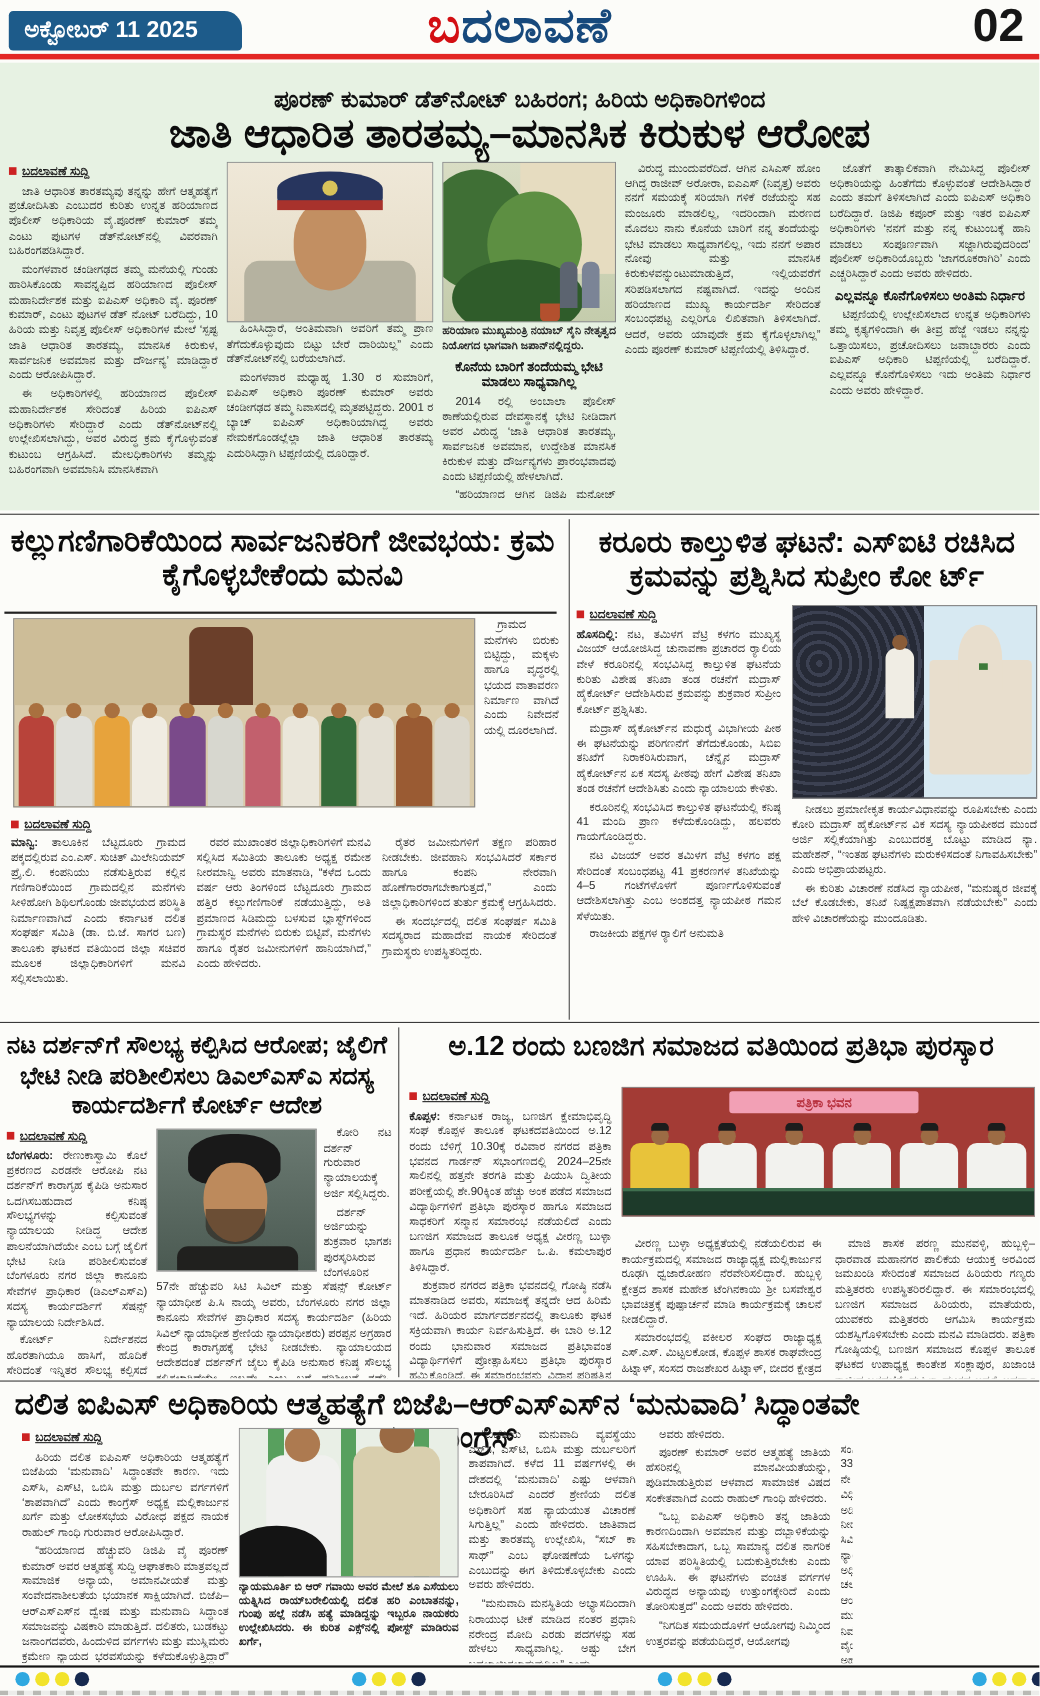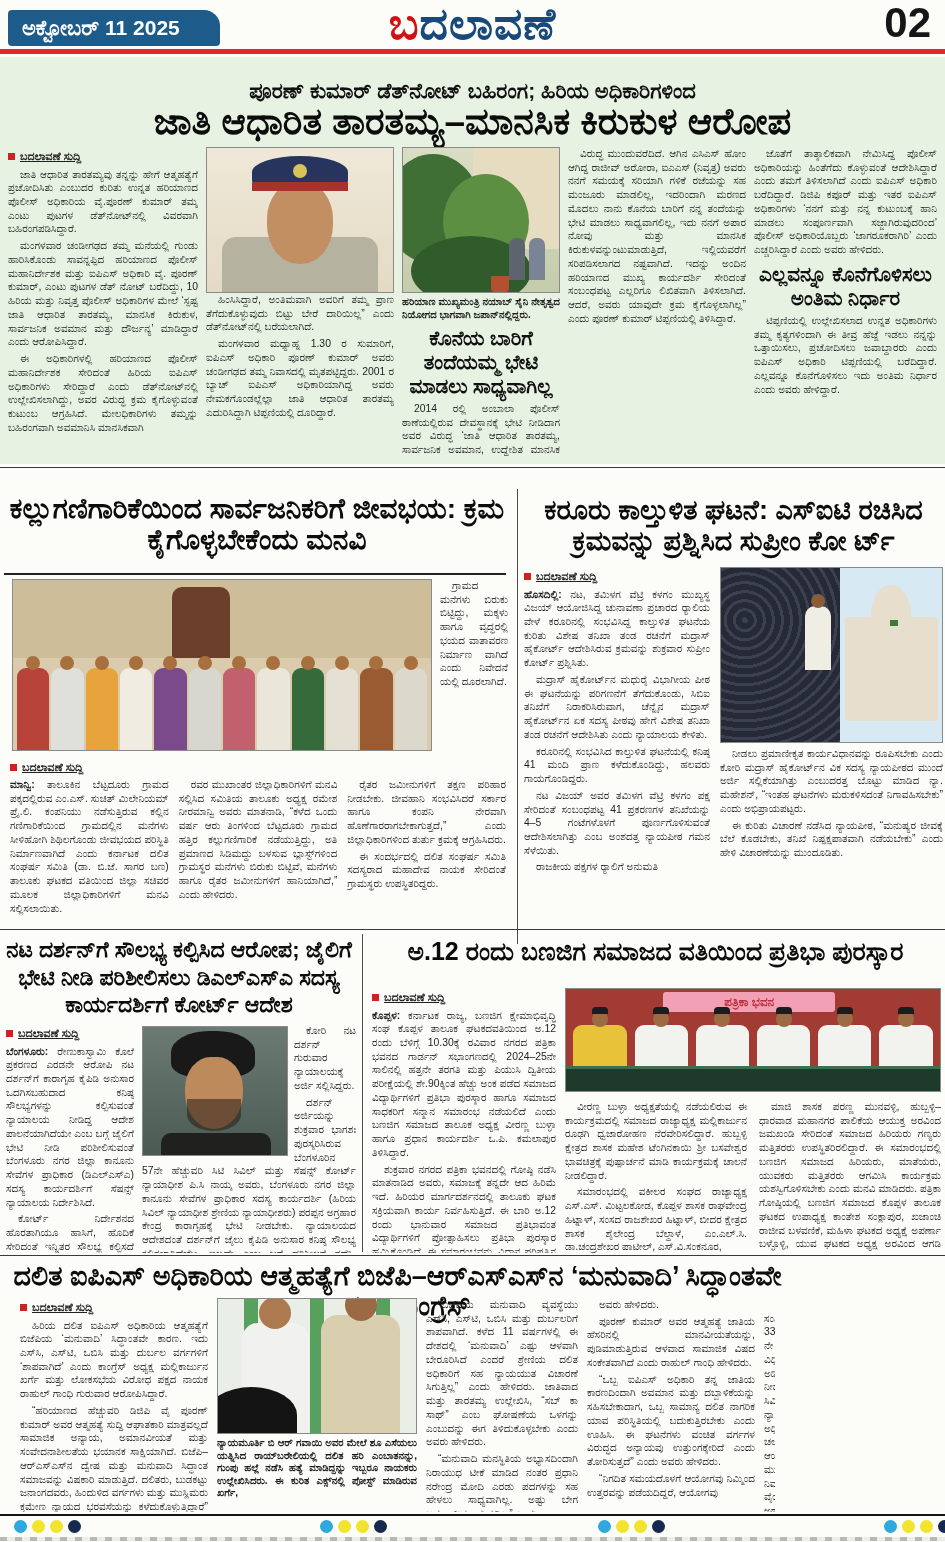--- a/index.html
+++ b/index.html
@@ -14,21 +14,21 @@
   .redrule{position:absolute;left:0;top:49px;width:945px;height:5px;background:#e32724;}
 
   
   .byline{display:inline-block;font-size:11px;font-weight:bold;color:#222;text-decoration:underline;margin:2px 0 4px 0;}
   .byline .sq{display:inline-block;width:7px;height:7px;background:#cc2222;margin-right:5px;text-decoration:none;}
   .bodytext{font-size:10.4px;line-height:1.32;text-align:justify;color:#1e1e1e;}
   .bodytext p{margin:0 0 3px 0;text-indent:12px;}
   .bodytext p.nofirst{text-indent:0;}
   .dateline{font-weight:bold;}
   .caption{font-size:10px;font-weight:bold;line-height:1.25;margin:3px 0;text-align:justify;}
-  .subhead{text-align:center;font-weight:bold;font-size:20px;line-height:1.2;margin:5px 0 4px 0;color:#111;}
+  .subhead{text-align:center;font-weight:bold;font-size:12px;line-height:1.2;margin:5px 0 4px 0;color:#111;}
   .ph{position:relative;border:1px solid #8a8a8a;overflow:hidden;box-sizing:border-box;background:#ddd;}
   .hline{position:absolute;left:0;width:945px;height:1px;background:#3a3a3a;}
   .vline{position:absolute;width:1px;background:#4a4a4a;}
 
   
   #story1{position:absolute;left:0;top:57px;width:945px;height:407px;background:#e7f2e3;}
   #story1 .kicker{text-align:center;font-size:21px;font-weight:bold;padding-top:22px;color:#111;}
   #story1 .headline{text-align:center;font-size:37px;font-weight:bold;line-height:1.05;color:#0c0c0c;}
   #s1cols{position:absolute;left:8px;right:8px;top:90px;bottom:6px;display:flex;gap:8px;overflow:hidden;}
   .s1c{overflow:hidden;}
@@ -42,21 +42,21 @@
   .ph-house{width:100%;height:146px;background:linear-gradient(#d9ddc4,#c4ccac);}
   .ph-house .wall{position:absolute;right:0;top:0;width:55%;height:70%;background:#e6dcc0;}
   .ph-house .g1,.ph-house .g2,.ph-house .g3{position:absolute;border-radius:50%;}
   .ph-house .g1{left:-18px;top:6px;width:96px;height:110px;background:#3f6f35;}
   .ph-house .g2{left:40px;top:26px;width:86px;height:96px;background:#5d8f42;}
   .ph-house .g3{left:8px;bottom:-14px;width:120px;height:70px;background:#2f5c2a;}
   .ph-house .fig{position:absolute;bottom:12px;width:16px;height:42px;border-radius:7px 7px 0 0;background:#5c6470;}
   .ph-house .pot{position:absolute;bottom:0;width:18px;height:16px;background:#b3502e;border-radius:0 0 4px 4px;}
 
   
-  #row2{position:absolute;left:0;top:487px;width:945px;height:459px;}
+  #row2{position:absolute;left:0;top:470px;width:945px;height:459px;}
   #story2{position:absolute;left:0;top:0;width:514px;height:459px;}
   #story2 .h2{font-size:28px;font-weight:bold;text-align:center;line-height:1.12;margin:6px 4px 0 4px;color:#0c0c0c;}
   #story2 .hrule{position:absolute;left:4px;right:8px;top:86px;height:2px;background:#222;}
   .ph-quarry{position:absolute;left:12px;top:92px;width:420px;height:172px;background:linear-gradient(#d8c9a8 0 40%,#c9b astonishing);background:linear-gradient(#d9cbab 0 42%,#cbb astonishing);background:#d9cbab;}
   .ph-quarry .bldg{position:absolute;left:0;top:0;width:100%;height:46%;background:#cdbd98;}
   .ph-quarry .door{position:absolute;left:38%;top:4%;width:14%;height:42%;background:#6b3f2a;border-radius:10px 10px 0 0;}
   .ph-quarry .crowd{position:absolute;left:0;bottom:0;width:100%;height:62%;display:flex;align-items:flex-end;gap:2px;padding:0 4px;box-sizing:border-box;}
   .ph-quarry .p{flex:1;height:78%;border-radius:9px 9px 0 0;position:relative;}
   .ph-quarry .p::before{content:"";position:absolute;top:-12px;left:50%;margin-left:-7px;width:14px;height:14px;border-radius:50%;background:#a9703f;}
   #s2side{position:absolute;left:440px;top:92px;width:68px;height:172px;}
@@ -89,21 +89,21 @@
   .ph-darshan .hair{position:absolute;top:4px;left:28px;width:84px;height:46px;background:#191919;border-radius:46% 46% 30% 30%;}
   .ph-darshan .face{position:absolute;top:30px;left:42px;width:58px;height:72px;background:#bd8a5c;border-radius:44% 44% 50% 50%;}
   .ph-darshan .beard{position:absolute;top:72px;left:44px;width:54px;height:32px;background:rgba(40,30,22,.55);border-radius:0 0 50% 50%;}
   .ph-darshan .shirt{position:absolute;bottom:0;left:18px;width:110px;height:22px;background:#20201e;border-radius:10px 10px 0 0;}
 
   #story5{position:absolute;left:366px;top:0;width:579px;height:323px;}
   #story5 .h5{font-size:25px;font-weight:bold;text-align:center;line-height:1.1;margin:6px 0 2px 0;color:#0c0c0c;}
   #s5body{position:absolute;left:6px;right:4px;top:56px;bottom:2px;display:flex;gap:9px;overflow:hidden;}
   #s5c1{width:184px;overflow:hidden;}
   #s5right{flex:1;overflow:hidden;}
-  .ph-banajiga{width:100%;height:104px;background:#a33b35;margin-bottom:8px;}
+  .ph-banajiga{width:100%;height:118px;background:#a33b35;margin-bottom:19px;}
   .ph-banajiga .banner{position:absolute;left:26%;top:3px;width:46%;height:20px;background:#f2a0b5;color:#b8323f;font-weight:bold;font-size:12px;text-align:center;line-height:20px;border-radius:3px;}
   .ph-banajiga .row{position:absolute;bottom:22px;left:2%;width:96%;display:flex;gap:8px;}
   .ph-banajiga .m{flex:1;height:44px;background:#f2f2ee;border-radius:9px 9px 0 0;position:relative;}
   .ph-banajiga .m::before{content:"";position:absolute;top:-14px;left:50%;margin-left:-8px;width:16px;height:16px;border-radius:50%;background:#9c6b44;}
   .ph-banajiga .m::after{content:"";position:absolute;top:-18px;left:50%;margin-left:-8px;width:16px;height:7px;border-radius:4px 4px 0 0;background:#1c1c1c;}
   .ph-banajiga .m.w{background:#e8c33a;}
   .ph-banajiga .table{position:absolute;bottom:0;left:0;width:100%;height:22px;background:#1d3a2a;border-top:3px solid #3f6f4f;}
   #s5two{display:flex;gap:12px;overflow:hidden;}
   #s5two .col{flex:1;overflow:hidden;}
 

